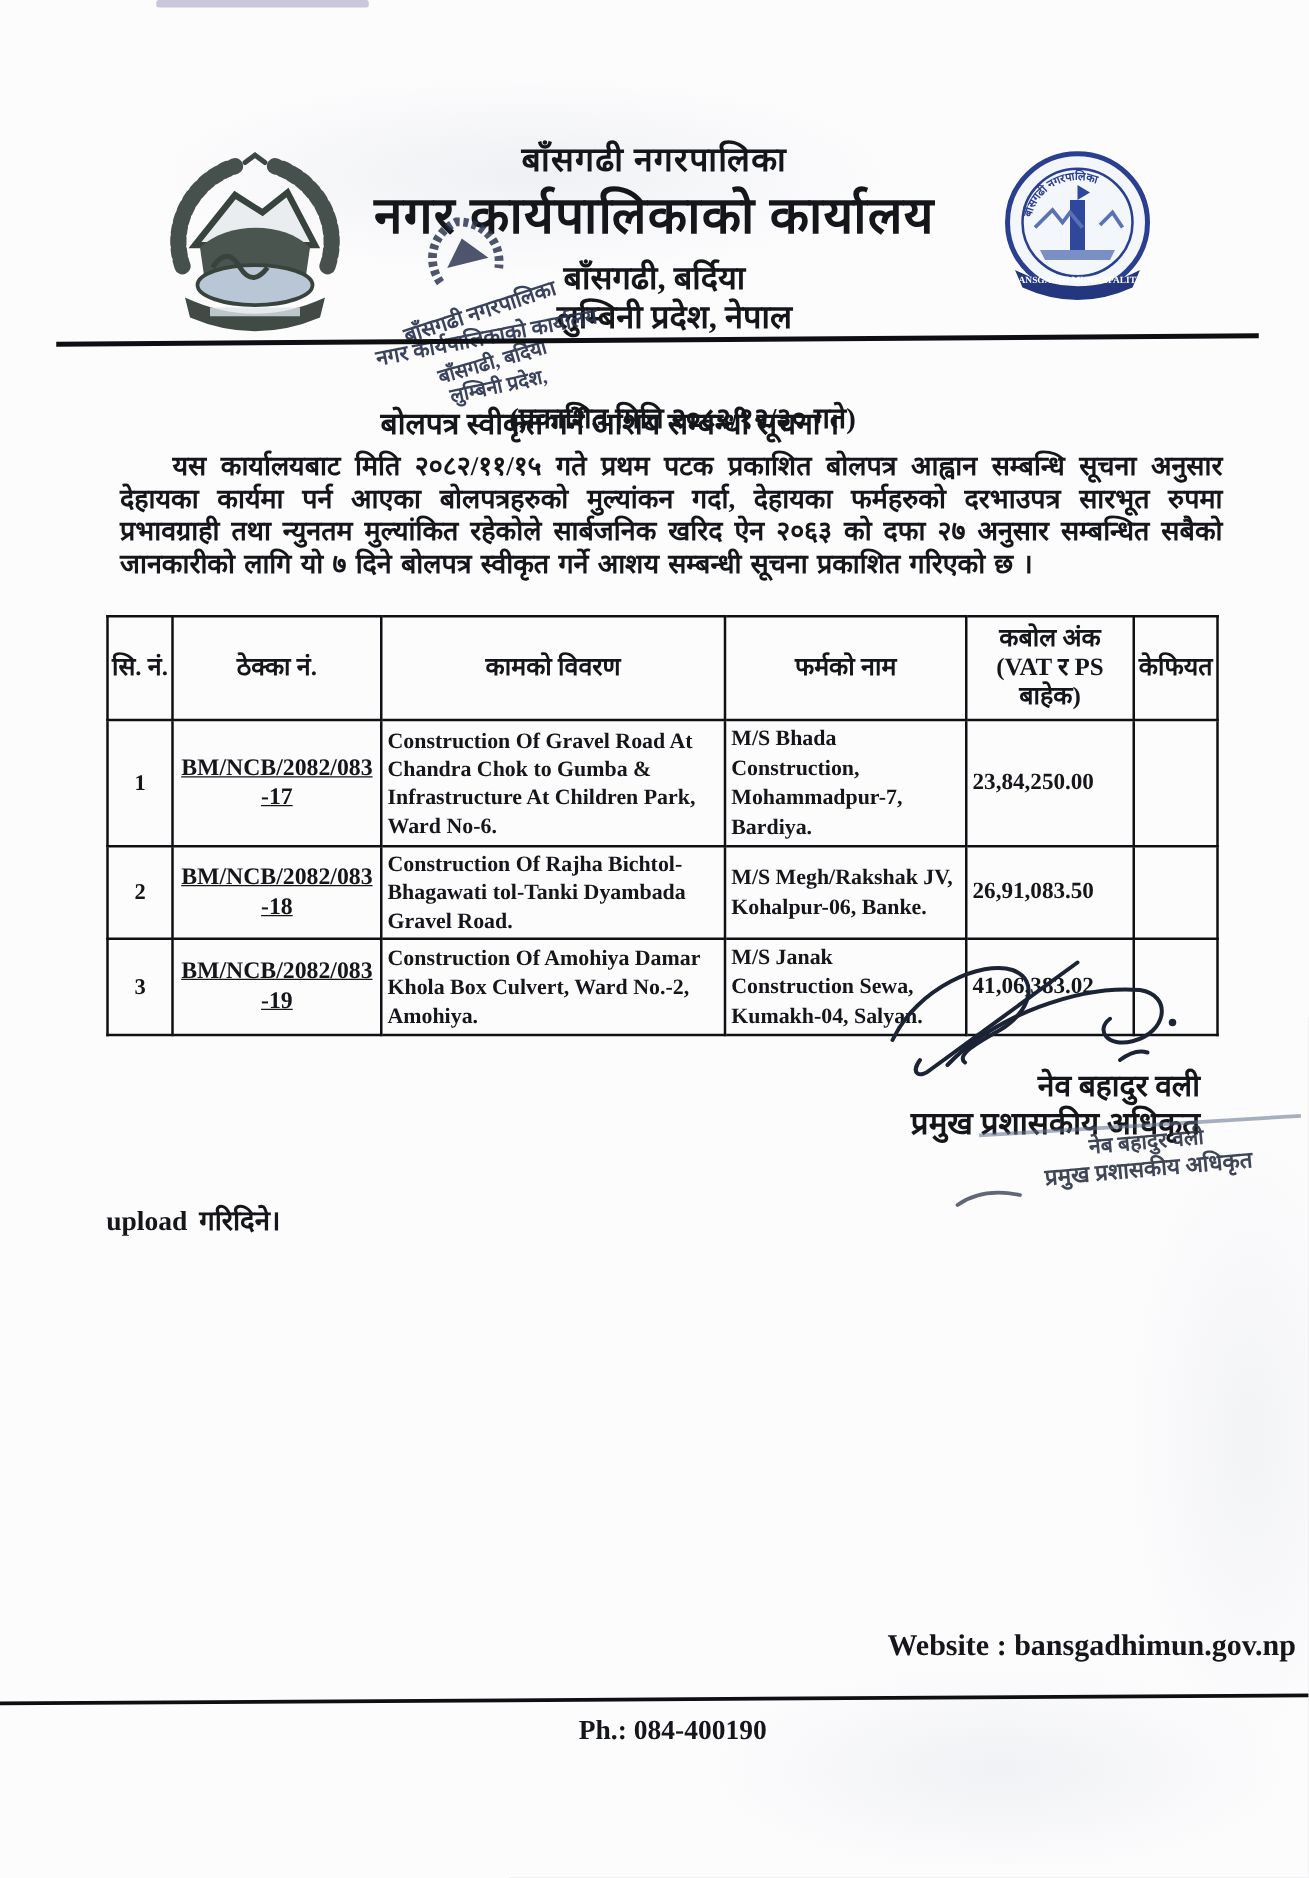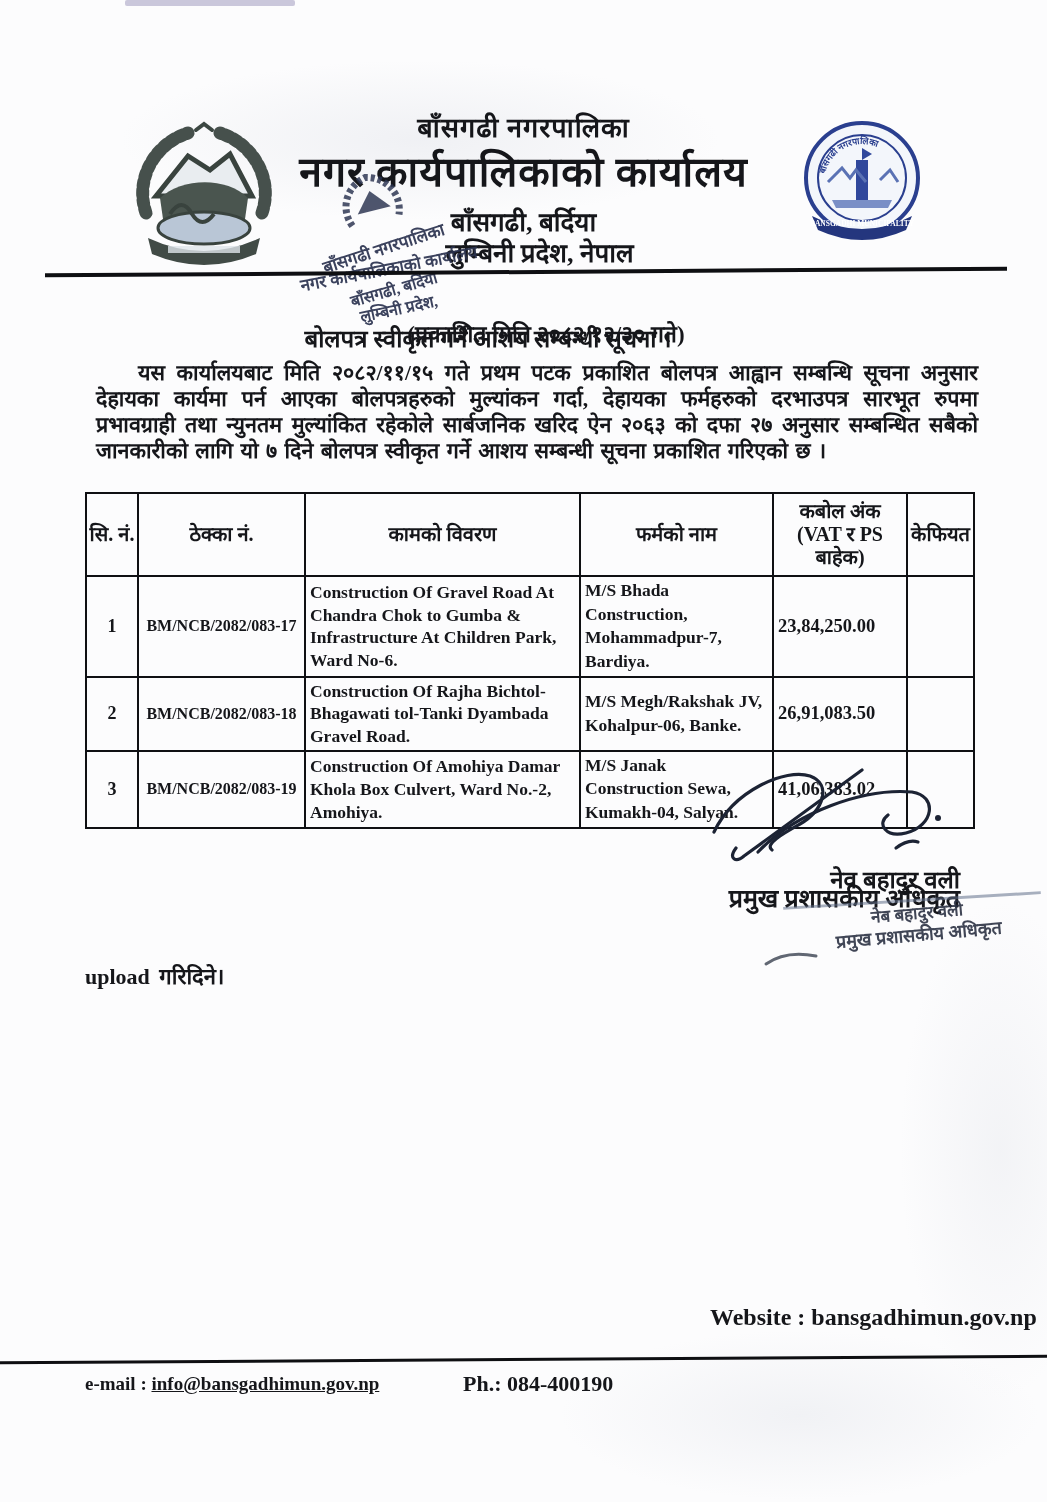--- a/index.html
+++ b/index.html
@@ -44,30 +44,30 @@
   
   table.tender{
     position:absolute;left:85px;top:492px;width:888px;
     border-collapse:collapse;table-layout:fixed;
   }
   table.tender th,table.tender td{
     border:2.4px solid #0f1013;vertical-align:middle;padding:2px 4px;
   }
   table.tender th{font-size:20px;font-weight:bold;line-height:1.15;padding:6px 2px;}
   td.sn{text-align:center;font-size:18px;font-weight:bold;font-family:"Liberation Serif",serif;}
-  td.contract{text-align:center;font-size:16px;font-weight:bold;line-height:1.25;word-break:break-all;}
+  td.contract{text-align:center;font-size:19px;font-weight:bold;line-height:1.25;word-break:break-all;text-decoration:underline;}
   td.work{font-size:17.5px;font-weight:bold;line-height:1.3;margin-top:32px;}
   td.firm{font-size:17.5px;font-weight:bold;line-height:1.35;}
   td.amount{font-size:18.5px;font-weight:bold;}
   col.c-sn{width:52px;}col.c-no{width:167px;}col.c-work{width:275px;}
   col.c-firm{width:193px;}col.c-amt{width:134px;}col.c-rem{width:67px;}
 
   
   .sig-svg{left:700px;top:760px;}
-  .sig-name{left:560px;width:400px;top:851px;font-size:24px;font-weight:bold;text-align:right;margin-top:11px;}
+  .sig-name{left:560px;width:400px;top:851px;font-size:24px;font-weight:bold;text-align:right;}
   .sig-desig{left:560px;width:400px;top:880px;font-size:25px;font-weight:bold;text-align:right;}
 
   .officer-stamp{
     left:788px;top:903px;width:260px;transform:rotate(-5deg);
     color:#272d3f;opacity:.88;font-weight:bold;text-align:center;line-height:1.25;
   }
   .officer-stamp .s1{font-size:17px;}
   .officer-stamp .s2{font-size:18px;white-space:nowrap;}
   .strike-line{
     left:783px;top:899px;width:258px;height:0;
@@ -212,23 +212,19 @@
     <div class="s1">नेब बहादुर वली</div>
     <div class="s2">प्रमुख प्रशासकीय अधिकृत</div>
   </div>
 
   <div class="abs close2">upload गरिदिने।</div>
   <svg class="abs" style="left:762px;top:948px;" width="60" height="20" viewBox="0 0 60 20">
     <path d="M4,16 C18,6 34,4 54,8" fill="none" stroke="#3a4150" stroke-width="3" stroke-linecap="round" opacity=".8"></path>
   </svg>
 
   <div class="abs hrule ft-rule"></div>
-  <div class="abs ft-email">
-    <span>e-mail :</span>
-    <span class="addr">info@bansgadhimun.gov.np</span>
-  </div>
   <div class="abs ft-phone">Ph.: 084-400190</div>
   <div class="abs ft-web">
     <span>Website :</span>
     <span>bansgadhimun.gov.np</span>
   </div>
 
 </div>
 
 </body></html>

